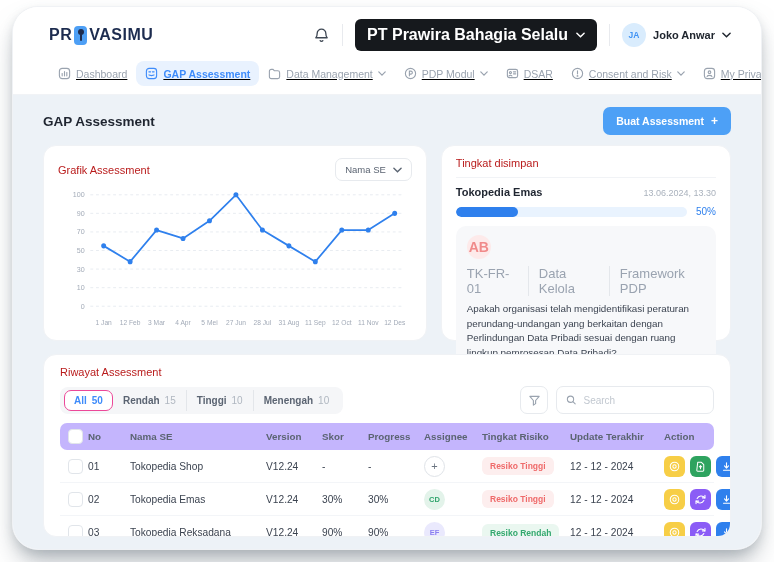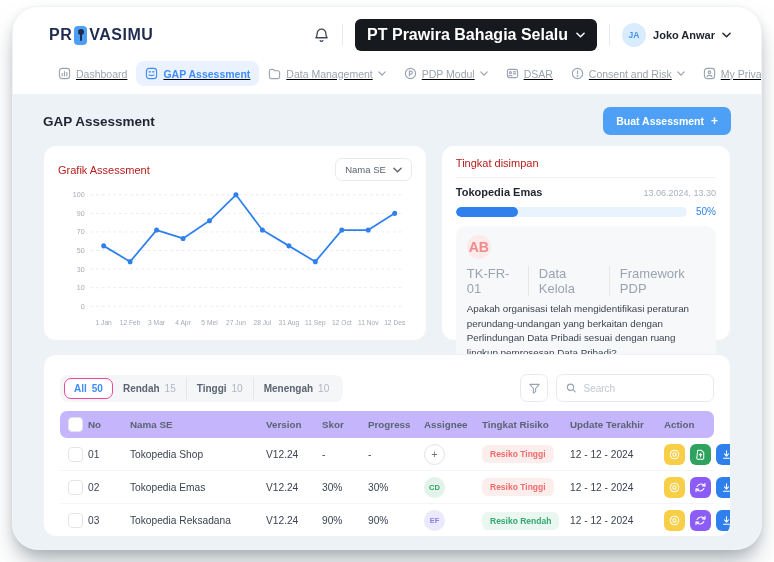--- a/index.html
+++ b/index.html
@@ -294,20 +294,21 @@
           </div>
           <div class="question-text">Apakah organisasi telah mengidentifikasi peraturan perundang-undangan yang berkaitan dengan Perlindungan Data Pribadi sesuai dengan ruang lingkup pemrosesan Data Pribadi?</div>
         </div>
         <div class="saved-footer">
           <button class="btn-continue">Lanjutkan Assessment</button>
         </div>
       </div>
     </div>
 
     <div class="card history-card">
+      <div class="card-title">Riwayat Assessment</div>
 
       <div class="history-controls">
         <div class="chips-group">
           <button class="chip active">
             <span>All</span>
             <span class="count">50</span>
           </button>
           <button class="chip">
             <span>Rendah</span>
             <span class="count">15</span>

